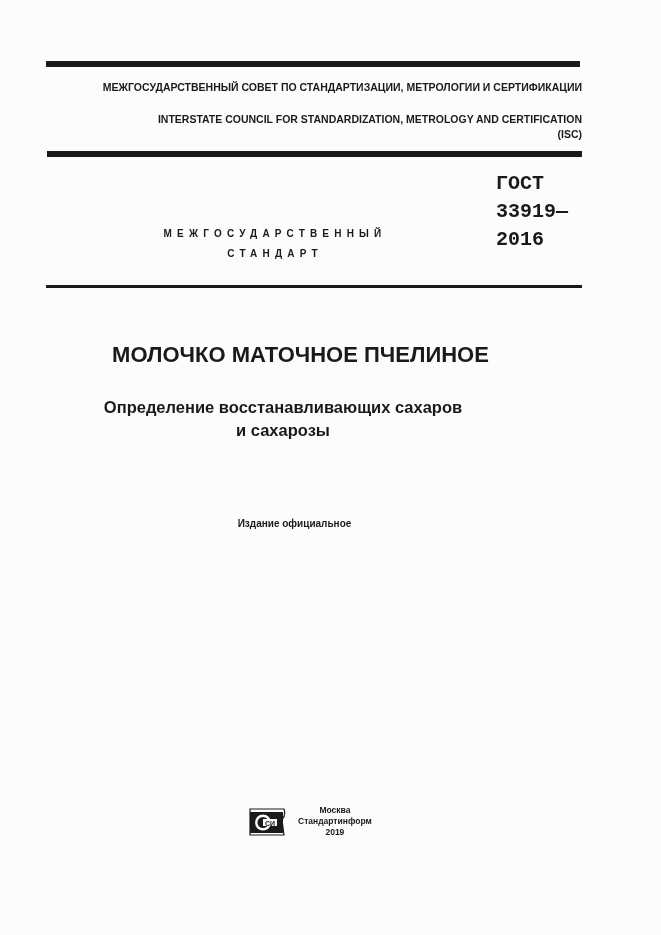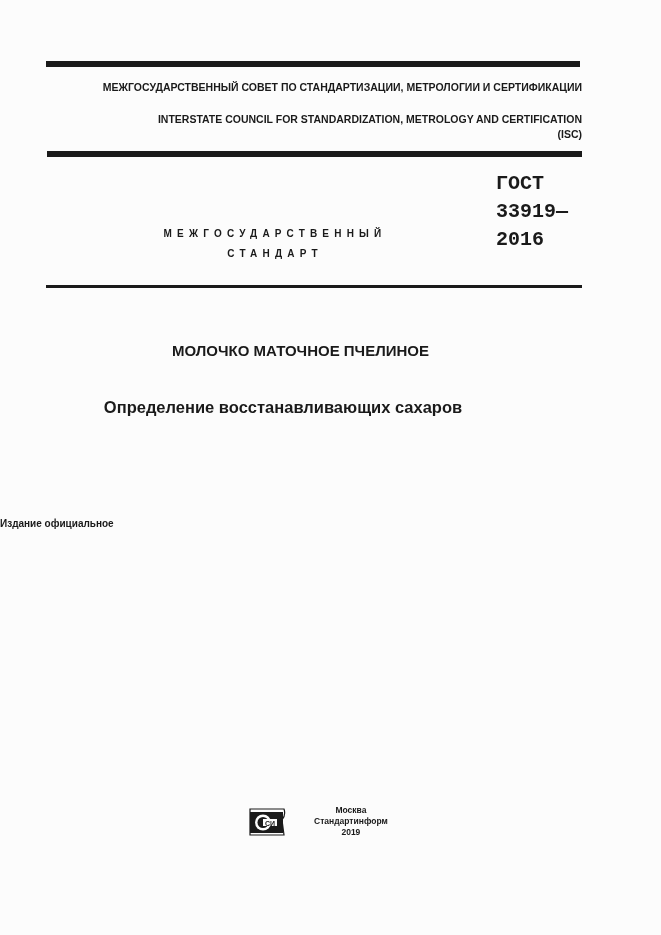--- a/index.html
+++ b/index.html
@@ -15,28 +15,28 @@
   .rule-3 { left: 46px; top: 285px; width: 536px; height: 3px; }
 
   .council { position: absolute; left: 46px; width: 536px; text-align: right; font-weight: bold; font-size: 10.5px; line-height: 15px; }
   .council-ru { top: 80px; }
   .council-en { top: 112px; }
 
   .std-type { position: absolute; left: 130px; width: 290px; text-align: center; font-weight: bold; font-size: 10px; letter-spacing: 5.2px; line-height: 20px; top: 188px; margin-top: 36px; }
 
   .gost { position: absolute; left: 496px; top: 170px; font-weight: bold; font-size: 20px; line-height: 28px; font-family: Liberation Mono, monospace; }
 
-  .title { position: absolute; left: 0; width: 601px; text-align: center; font-weight: bold; font-size: 15px; top: 342px; }
+  .title { position: absolute; left: 0; width: 601px; text-align: center; font-weight: bold; font-size: 22px; top: 342px; }
   .subtitle { position: absolute; left: 0; width: 566px; text-align: center; font-weight: bold; font-size: 16.5px; line-height: 23px; top: 396px; }
 
-  .edition { position: absolute; left: 0; width: 589px; text-align: left; font-weight: bold; font-size: 10px; top: 518px; }
+  .edition { position: absolute; left: 0; width: 589px; text-align: center; font-weight: bold; font-size: 10px; top: 518px; }
 
   .publisher { position: absolute; left: 248px; top: 805px; display: flex; align-items: center; }
   .logo { width: 40px; height: 32px; }
-  .pub-text { margin-left: 26px; text-align: center; font-weight: bold; font-size: 8.5px; line-height: 11px; }
+  .pub-text { margin-left: 10px; text-align: center; font-weight: bold; font-size: 8.5px; line-height: 11px; }
 </style>
 </head>
 <body>
 
 <div class="rule rule-1"></div>
 
 <div class="council council-ru">
   <div>МЕЖГОСУДАРСТВЕННЫЙ СОВЕТ ПО СТАНДАРТИЗАЦИИ, МЕТРОЛОГИИ И СЕРТИФИКАЦИИ</div>
 </div>
 <div class="council council-en">
@@ -55,20 +55,21 @@
   <div>ГОСТ</div>
   <div>33919—</div>
   <div>2016</div>
 </div>
 
 <div class="rule rule-3"></div>
 
 <div class="title">МОЛОЧКО МАТОЧНОЕ ПЧЕЛИНОЕ</div>
 <div class="subtitle">
   <div>Определение восстанавливающих сахаров</div>
+  <div>и сахарозы</div>
 </div>
 
 <div class="edition">Издание официальное</div>
 
 <div class="publisher">
   <svg class="logo" viewBox="0 0 40 32">
     <path d="M2 3 L36 3 Q38 9 34 14 L36 29 L2 29 Z" fill="none" stroke="#1a1a1a" stroke-width="1.2"></path>
     <rect x="2" y="6" width="33" height="21" fill="#1a1a1a"></rect>
     <circle cx="15" cy="16.5" r="8" fill="#fcfcfc"></circle>
     <circle cx="15" cy="16.5" r="5.5" fill="#1a1a1a"></circle>

